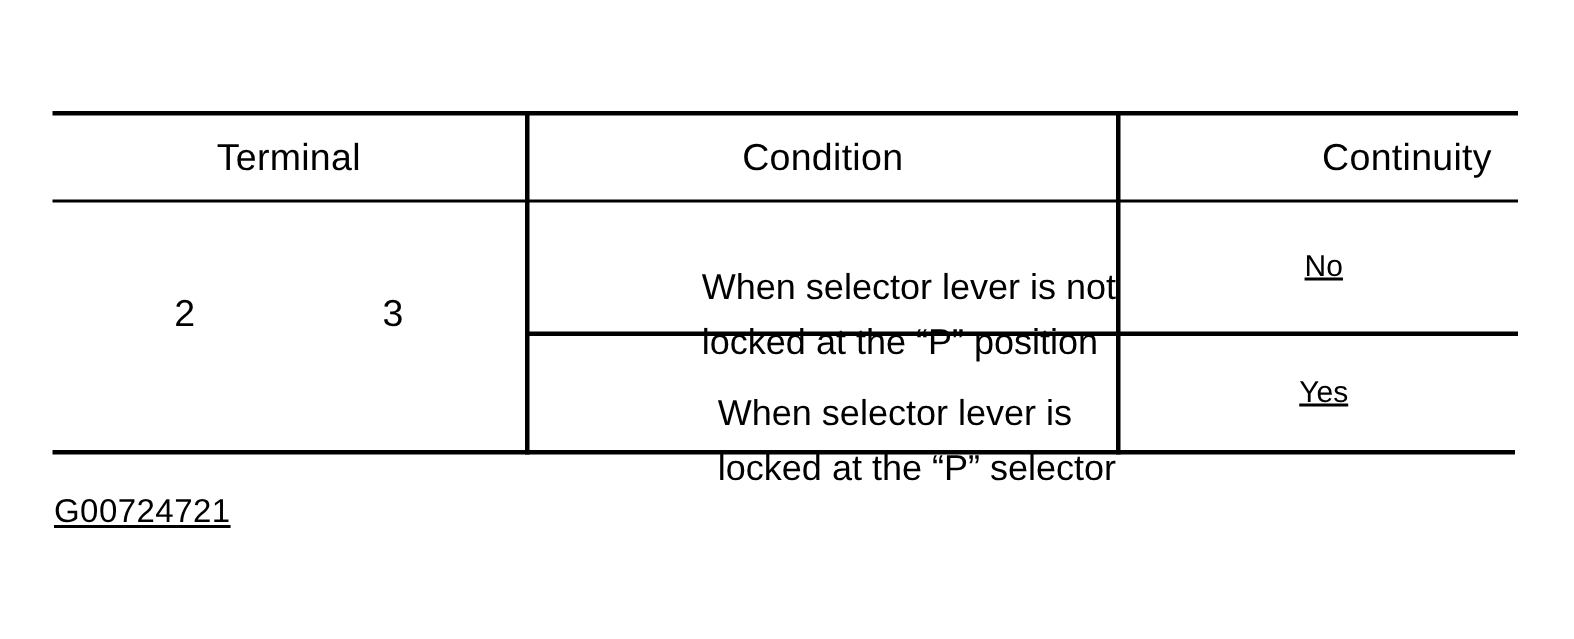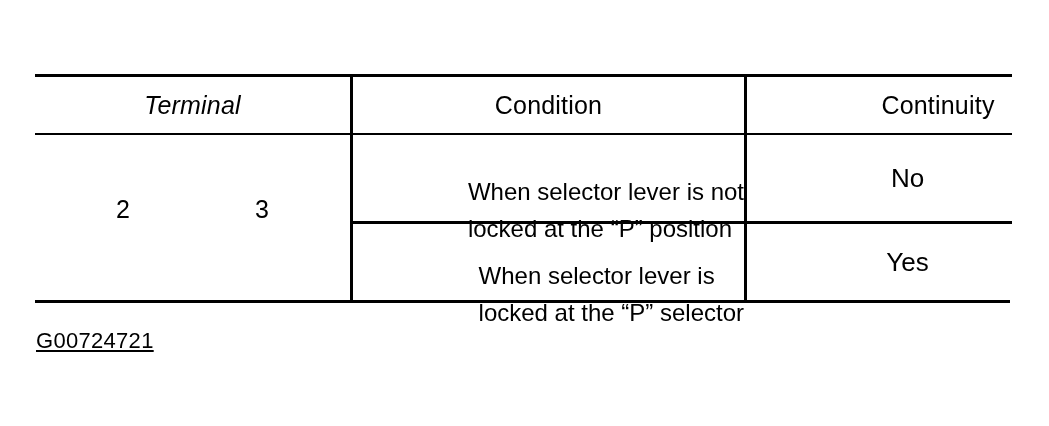--- a/index.html
+++ b/index.html
@@ -53,21 +53,21 @@
   }
 
   .hdr {
     top: 3px;
     height: 56px;
     align-items: center;
     justify-content: center;
     font-size: 25px;
     letter-spacing: 0.2px;
   }
-  .hdr-terminal   { left: 0px;   width: 315px; font-style: italic; }
+  .hdr-terminal   { left: 0px;   width: 315px; }
   .hdr-condition  { left: 318px; width: 391px; border-radius: 21px; }
   .hdr-continuity { left: 752px; width: 265px; padding-left: 37px; }
 
   
   .cell-terminal-body {
     left: 0px;
     top: 61px;
     width: 315px;
     height: 165px;
     align-items: center;
@@ -102,25 +102,26 @@
   .cell-condition-1 { top: 61px;  height: 86px; }
   .cell-condition-2 { top: 150px; height: 76px; }
   .cond-text {
     font-size: 24px;
     line-height: 37px;
     white-space: pre-line;
   }
 
   
   .cell-continuity {
-    left: 740px;
+    left: 715px;
     width: 265px;
     align-items: center;
     justify-content: center;
-    font-size: 26px;
+    font-size: 20px;
+    text-decoration: underline;
   }
   .cell-continuity-1 { top: 61px;  height: 86px; }
   .cell-continuity-2 { top: 150px; height: 76px; }
 
   
   #figure-caption {
     position: absolute;
     left: 36px;
     top: 328px;
     font-size: 22px;

